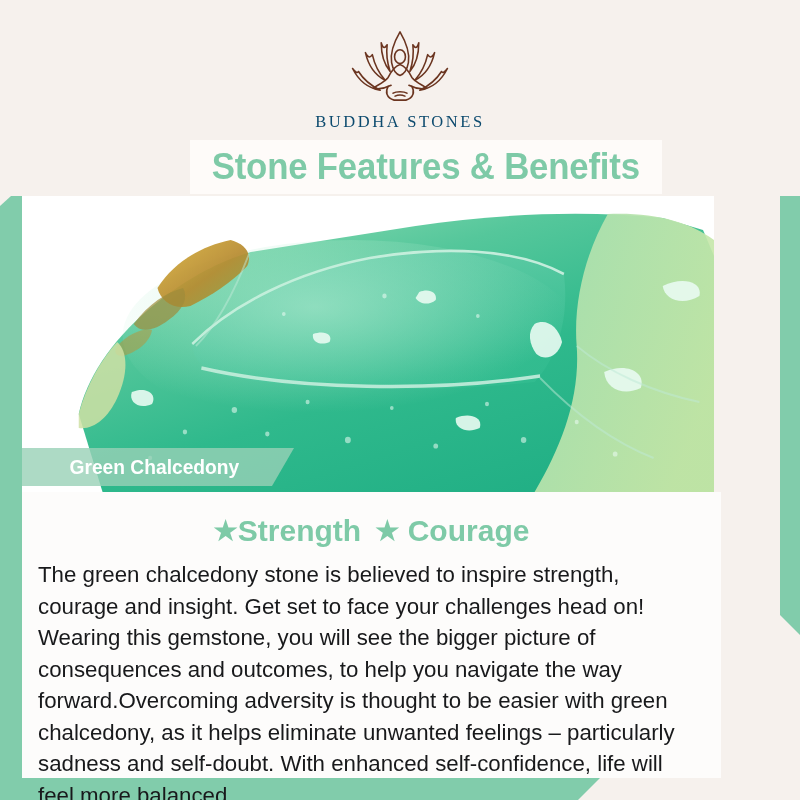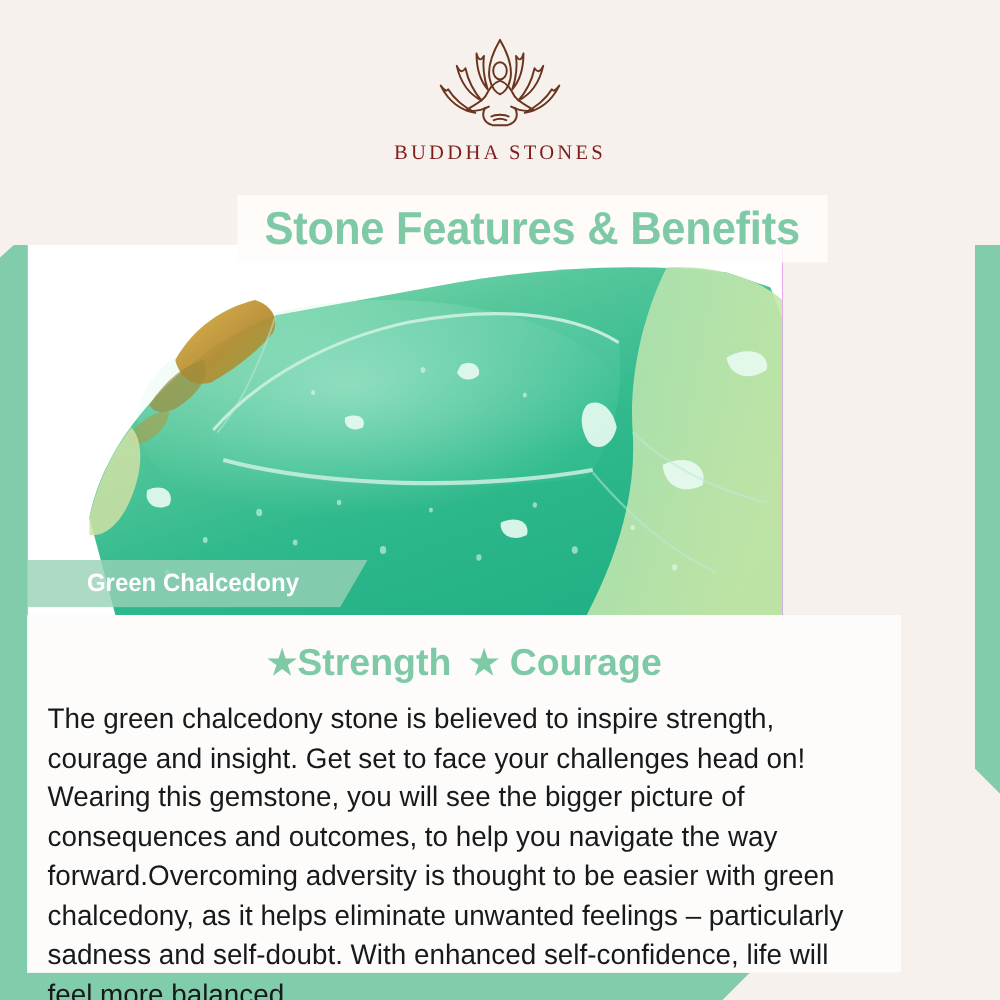--- a/index.html
+++ b/index.html
@@ -89,28 +89,28 @@
   .logo-mark {
     width: 110px;
     height: 84px;
     display: block;
   }
   .brand-name {
     margin-top: 2px;
     font-family: "Liberation Serif", serif;
     font-size: 16.5px;
     letter-spacing: 2.6px;
-    color: #7f1d1d;
+    color: #0c4a6e;
     white-space: nowrap;
   }
 
   .title-band {
     position: absolute;
     left: 168px;
-    top: 136px;
+    top: 120px;
     width: 472px;
     height: 54px;
     background: rgba(255,253,251,0.82);
     display: flex;
     align-items: center;
     justify-content: center;
   }
   .title-text {
     font-family: "Liberation Sans Narrow", "Liberation Sans", sans-serif;
     font-weight: bold;
@@ -119,23 +119,23 @@
     color: #7ecaa7;
     transform: scaleX(0.94);
     white-space: nowrap;
   }
 
   
   .photo {
     position: absolute;
     top: 196px;
     left: 22px;
-    width: 604px;
+    width: 692px;
     height: 296px;
-    background: #d946ef;
+    background: #be185d;
     overflow: hidden;
     z-index: 1;
     text-decoration: underline;
   }
   .photo svg { display: block; width: 100%; height: 100%; }
 
   .stone-label {
     position: absolute;
     left: 0;
     bottom: 6px;

